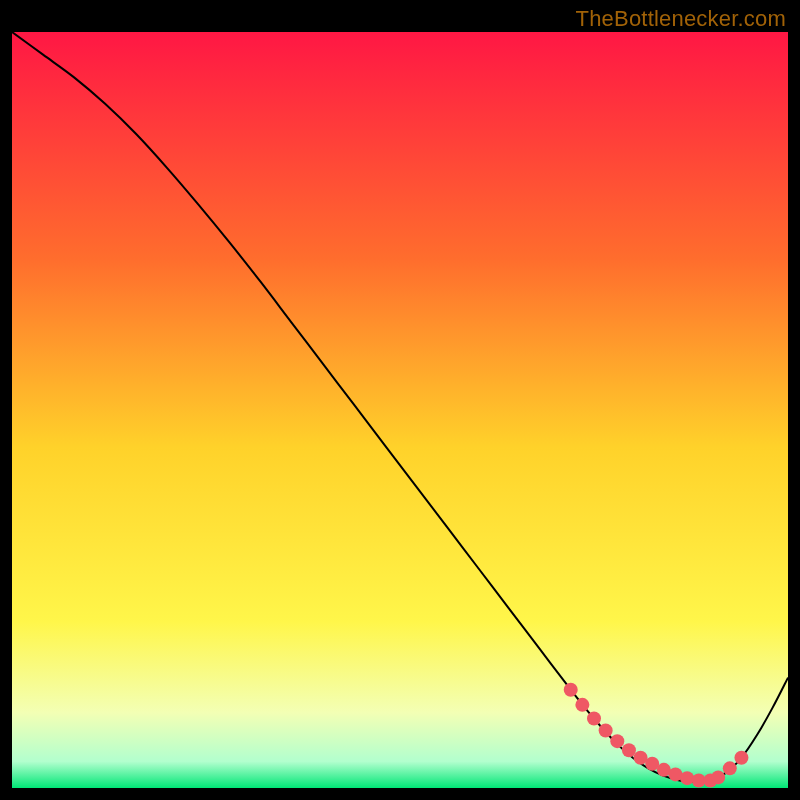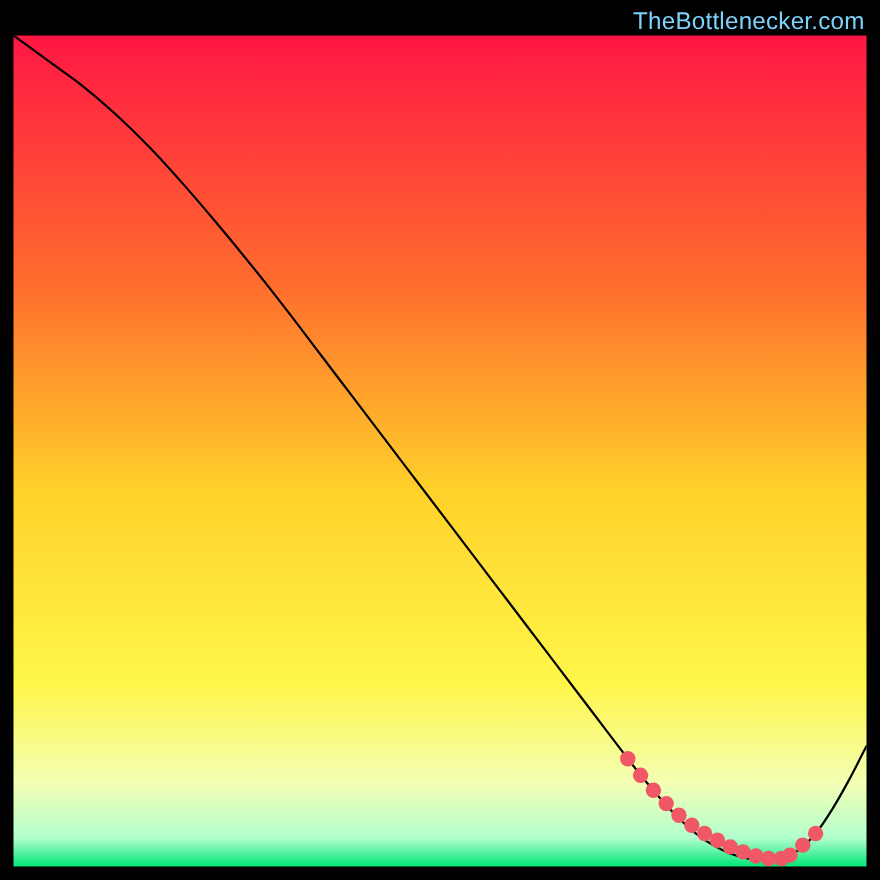--- a/index.html
+++ b/index.html
@@ -24,21 +24,21 @@
     left: 0;
     top: 0;
     width: 776px;
     height: 756px;
     overflow: hidden;
   }
   .watermark {
     position: absolute;
     top: 6px;
     right: 14px;
-    color: #7dd3fc;
+    color: #a16207;
     font-size: 22px;
     letter-spacing: 0.2px;
     font-weight: 500;
     margin-left: 12px;
   }
   svg { display: block; }
 </style>
 </head>
 <body>
 

